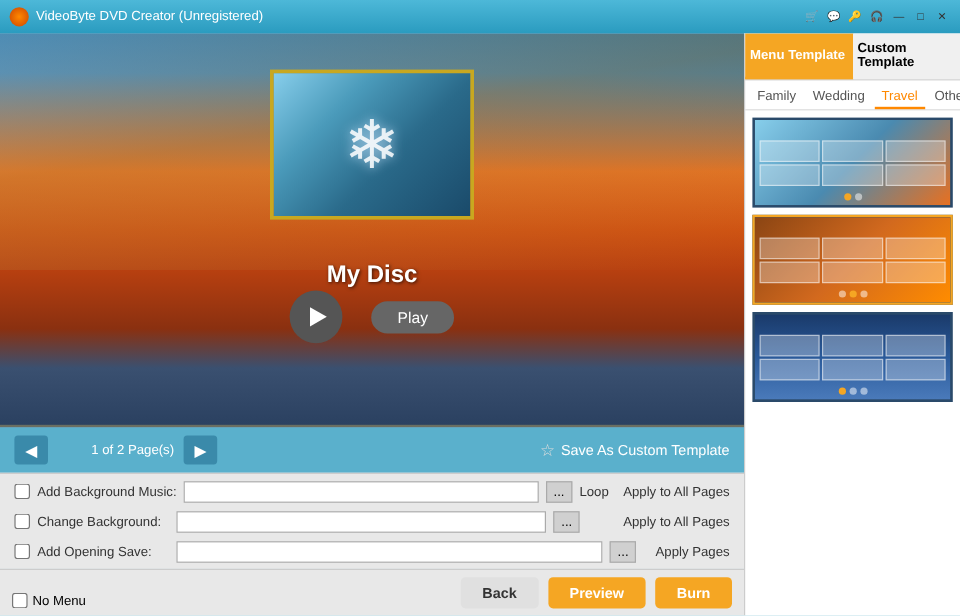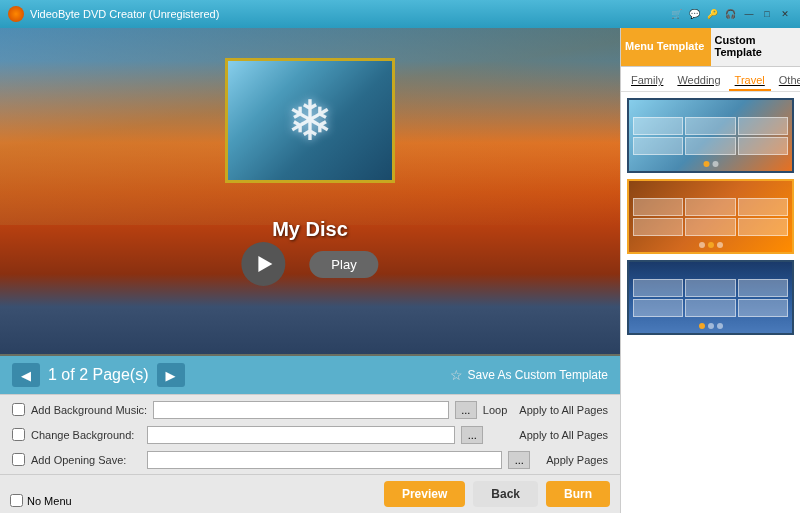--- a/index.html
+++ b/index.html
@@ -173,21 +173,22 @@
       border: none;
       border-radius: 3px;
       color: white;
       font-size: 13px;
       cursor: pointer;
       display: flex; align-items: center; justify-content: center;
     }
 
     #page-indicator {
       color: white;
-      font-size: 16px;
+      font-size: 11px;
+      margin-left: 28px;
     }
 
     #save-custom-btn {
       margin-left: auto;
       background: transparent;
       border: none;
       color: white;
       font-size: 12px;
       cursor: pointer;
       display: flex;
@@ -284,21 +285,20 @@
       border-bottom: 2px solid #f5a623;
     }
 
     
     #category-tabs {
       display: flex;
       align-items: center;
       padding: 4px 4px 0;
       gap: 2px;
       border-bottom: 1px solid #ddd;
-      text-decoration: underline;
     }
 
     .cat-tab {
       font-size: 11px;
       padding: 3px 6px;
       cursor: pointer;
       border: none;
       background: transparent;
       color: #555;
       border-bottom: 2px solid transparent;
@@ -485,22 +485,22 @@
         <button class="browse-btn">...</button>
         <span class="apply-btn" style="margin-left:10px">Apply Pages</span>
       </div>
     </div>
 
     <div id="action-bar">
       <div class="no-menu-area">
         <input type="checkbox" style="">
         <span>No Menu</span>
       </div>
+      <button class="action-btn btn-back">Back</button>
       <button class="action-btn btn-preview">Preview</button>
-      <button class="action-btn btn-back">Back</button>
       <button class="action-btn btn-burn">Burn</button>
     </div>
 
   </div>
 
   <div id="sidebar">
 
     <div id="template-tabs">
       <button class="tmpl-tab active">Menu Template</button>
       <button class="tmpl-tab">Custom Template</button>

